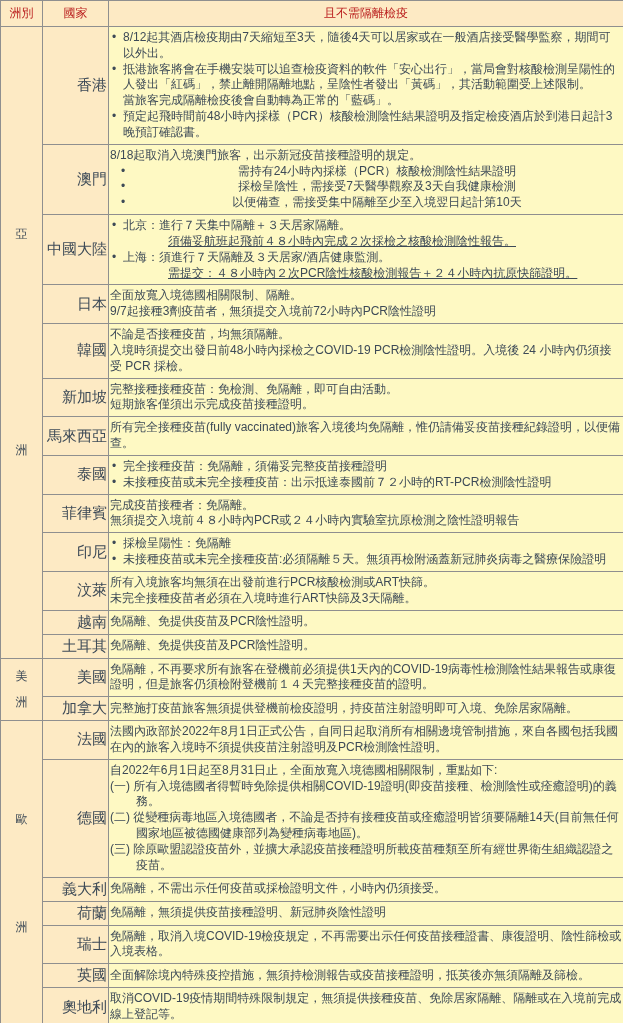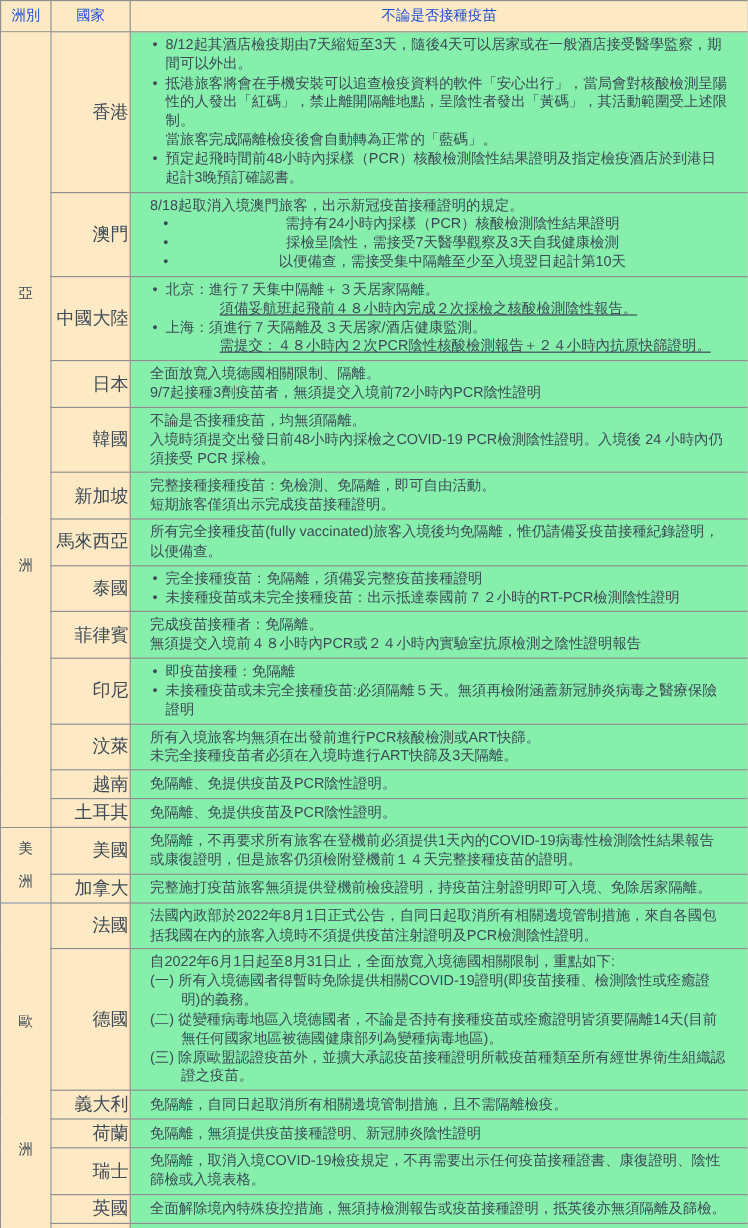--- a/index.html
+++ b/index.html
@@ -10,21 +10,21 @@
     table-layout:fixed;
     color:#3d4a57;
     border:1px solid #6e6e6e;
   }
   th,td{border:1px solid #8f8f8f;}
   thead th{
     background:#fdeac4;
     font-weight:normal;
     font-size:12px;
     padding:4px 2px;
-    color:#1d4ed8;
+    color:#b91c1c;
   }
   td.continent-cell{
     background:#fdeac4;
     font-size:12px;
     position:relative;
   }
   .continent-wrap{
     position:absolute;
     inset:0;
     display:flex;
@@ -33,23 +33,23 @@
     align-items:center;
   }
   td.country-cell{
     background:#fdeac4;
     text-align:right;
     vertical-align:middle;
     font-size:15px;
     padding:2px 1px;
   }
   td.policy-cell{
-    background:#86efac;
+    background:#fef9c3;
     font-size:12px;
-    padding:3px 16px;
+    padding:3px 1px;
     vertical-align:middle;
   }
   .line{line-height:1.32;}
   .line.bullet{padding-left:13px;position:relative;}
   .line.bullet::before{content:"•";position:absolute;left:2px;}
   .line.bullet-in{margin-left:9px;padding-left:13px;position:relative;text-align:center;}
   .line.bullet-in::before{content:"•";position:absolute;left:2px;}
   .line.sub{padding-left:13px;}
   .line.sub2{padding-left:58px;text-decoration:underline;}
   .line.hang{padding-left:26px;text-indent:-26px;}
@@ -60,21 +60,21 @@
 <table class="policy">
   <colgroup>
     <col style="width:42px">
     <col style="width:66px">
     <col style="width:515px">
   </colgroup>
   <thead>
     <tr>
       <th>洲別</th>
       <th>國家</th>
-      <th>不論是否接種疫苗</th>
+      <th>且不需隔離檢疫</th>
     </tr>
   </thead>
   <tbody>
       <tr>
         <td class="continent-cell" rowspan="13">
           <div class="continent-wrap">
             <span>亞</span>
             <span>洲</span>
           </div>
         </td>
@@ -141,21 +141,21 @@
       <tr>
         <td class="country-cell">菲律賓</td>
         <td class="policy-cell">
           <div class="line plain">完成疫苗接種者：免隔離。</div>
           <div class="line plain">無須提交入境前４８小時內PCR或２４小時內實驗室抗原檢測之陰性證明報告</div>
         </td>
       </tr>
       <tr>
         <td class="country-cell">印尼</td>
         <td class="policy-cell">
-          <div class="line bullet">即疫苗接種：免隔離</div>
+          <div class="line bullet">採檢呈陽性：免隔離</div>
           <div class="line bullet">未接種疫苗或未完全接種疫苗:必須隔離５天。無須再檢附涵蓋新冠肺炎病毒之醫療保險證明</div>
         </td>
       </tr>
       <tr>
         <td class="country-cell">汶萊</td>
         <td class="policy-cell">
           <div class="line plain">所有入境旅客均無須在出發前進行PCR核酸檢測或ART快篩。</div>
           <div class="line plain">未完全接種疫苗者必須在入境時進行ART快篩及3天隔離。</div>
         </td>
       </tr>
@@ -206,21 +206,21 @@
         <td class="policy-cell">
           <div class="line plain">自2022年6月1日起至8月31日止，全面放寬入境德國相關限制，重點如下:</div>
           <div class="line hang">(一) 所有入境德國者得暫時免除提供相關COVID-19證明(即疫苗接種、檢測陰性或痊癒證明)的義務。</div>
           <div class="line hang">(二) 從變種病毒地區入境德國者，不論是否持有接種疫苗或痊癒證明皆須要隔離14天(目前無任何國家地區被德國健康部列為變種病毒地區)。</div>
           <div class="line hang">(三) 除原歐盟認證疫苗外，並擴大承認疫苗接種證明所載疫苗種類至所有經世界衛生組織認證之疫苗。</div>
         </td>
       </tr>
       <tr>
         <td class="country-cell">義大利</td>
         <td class="policy-cell">
-          <div class="line plain">免隔離，自同日起取消所有相關邊境管制措施，且不需隔離檢疫。</div>
+          <div class="line plain">免隔離，不需出示任何疫苗或採檢證明文件，小時內仍須接受。</div>
         </td>
       </tr>
       <tr>
         <td class="country-cell">荷蘭</td>
         <td class="policy-cell">
           <div class="line plain">免隔離，無須提供疫苗接種證明、新冠肺炎陰性證明</div>
         </td>
       </tr>
       <tr>
         <td class="country-cell">瑞士</td>

